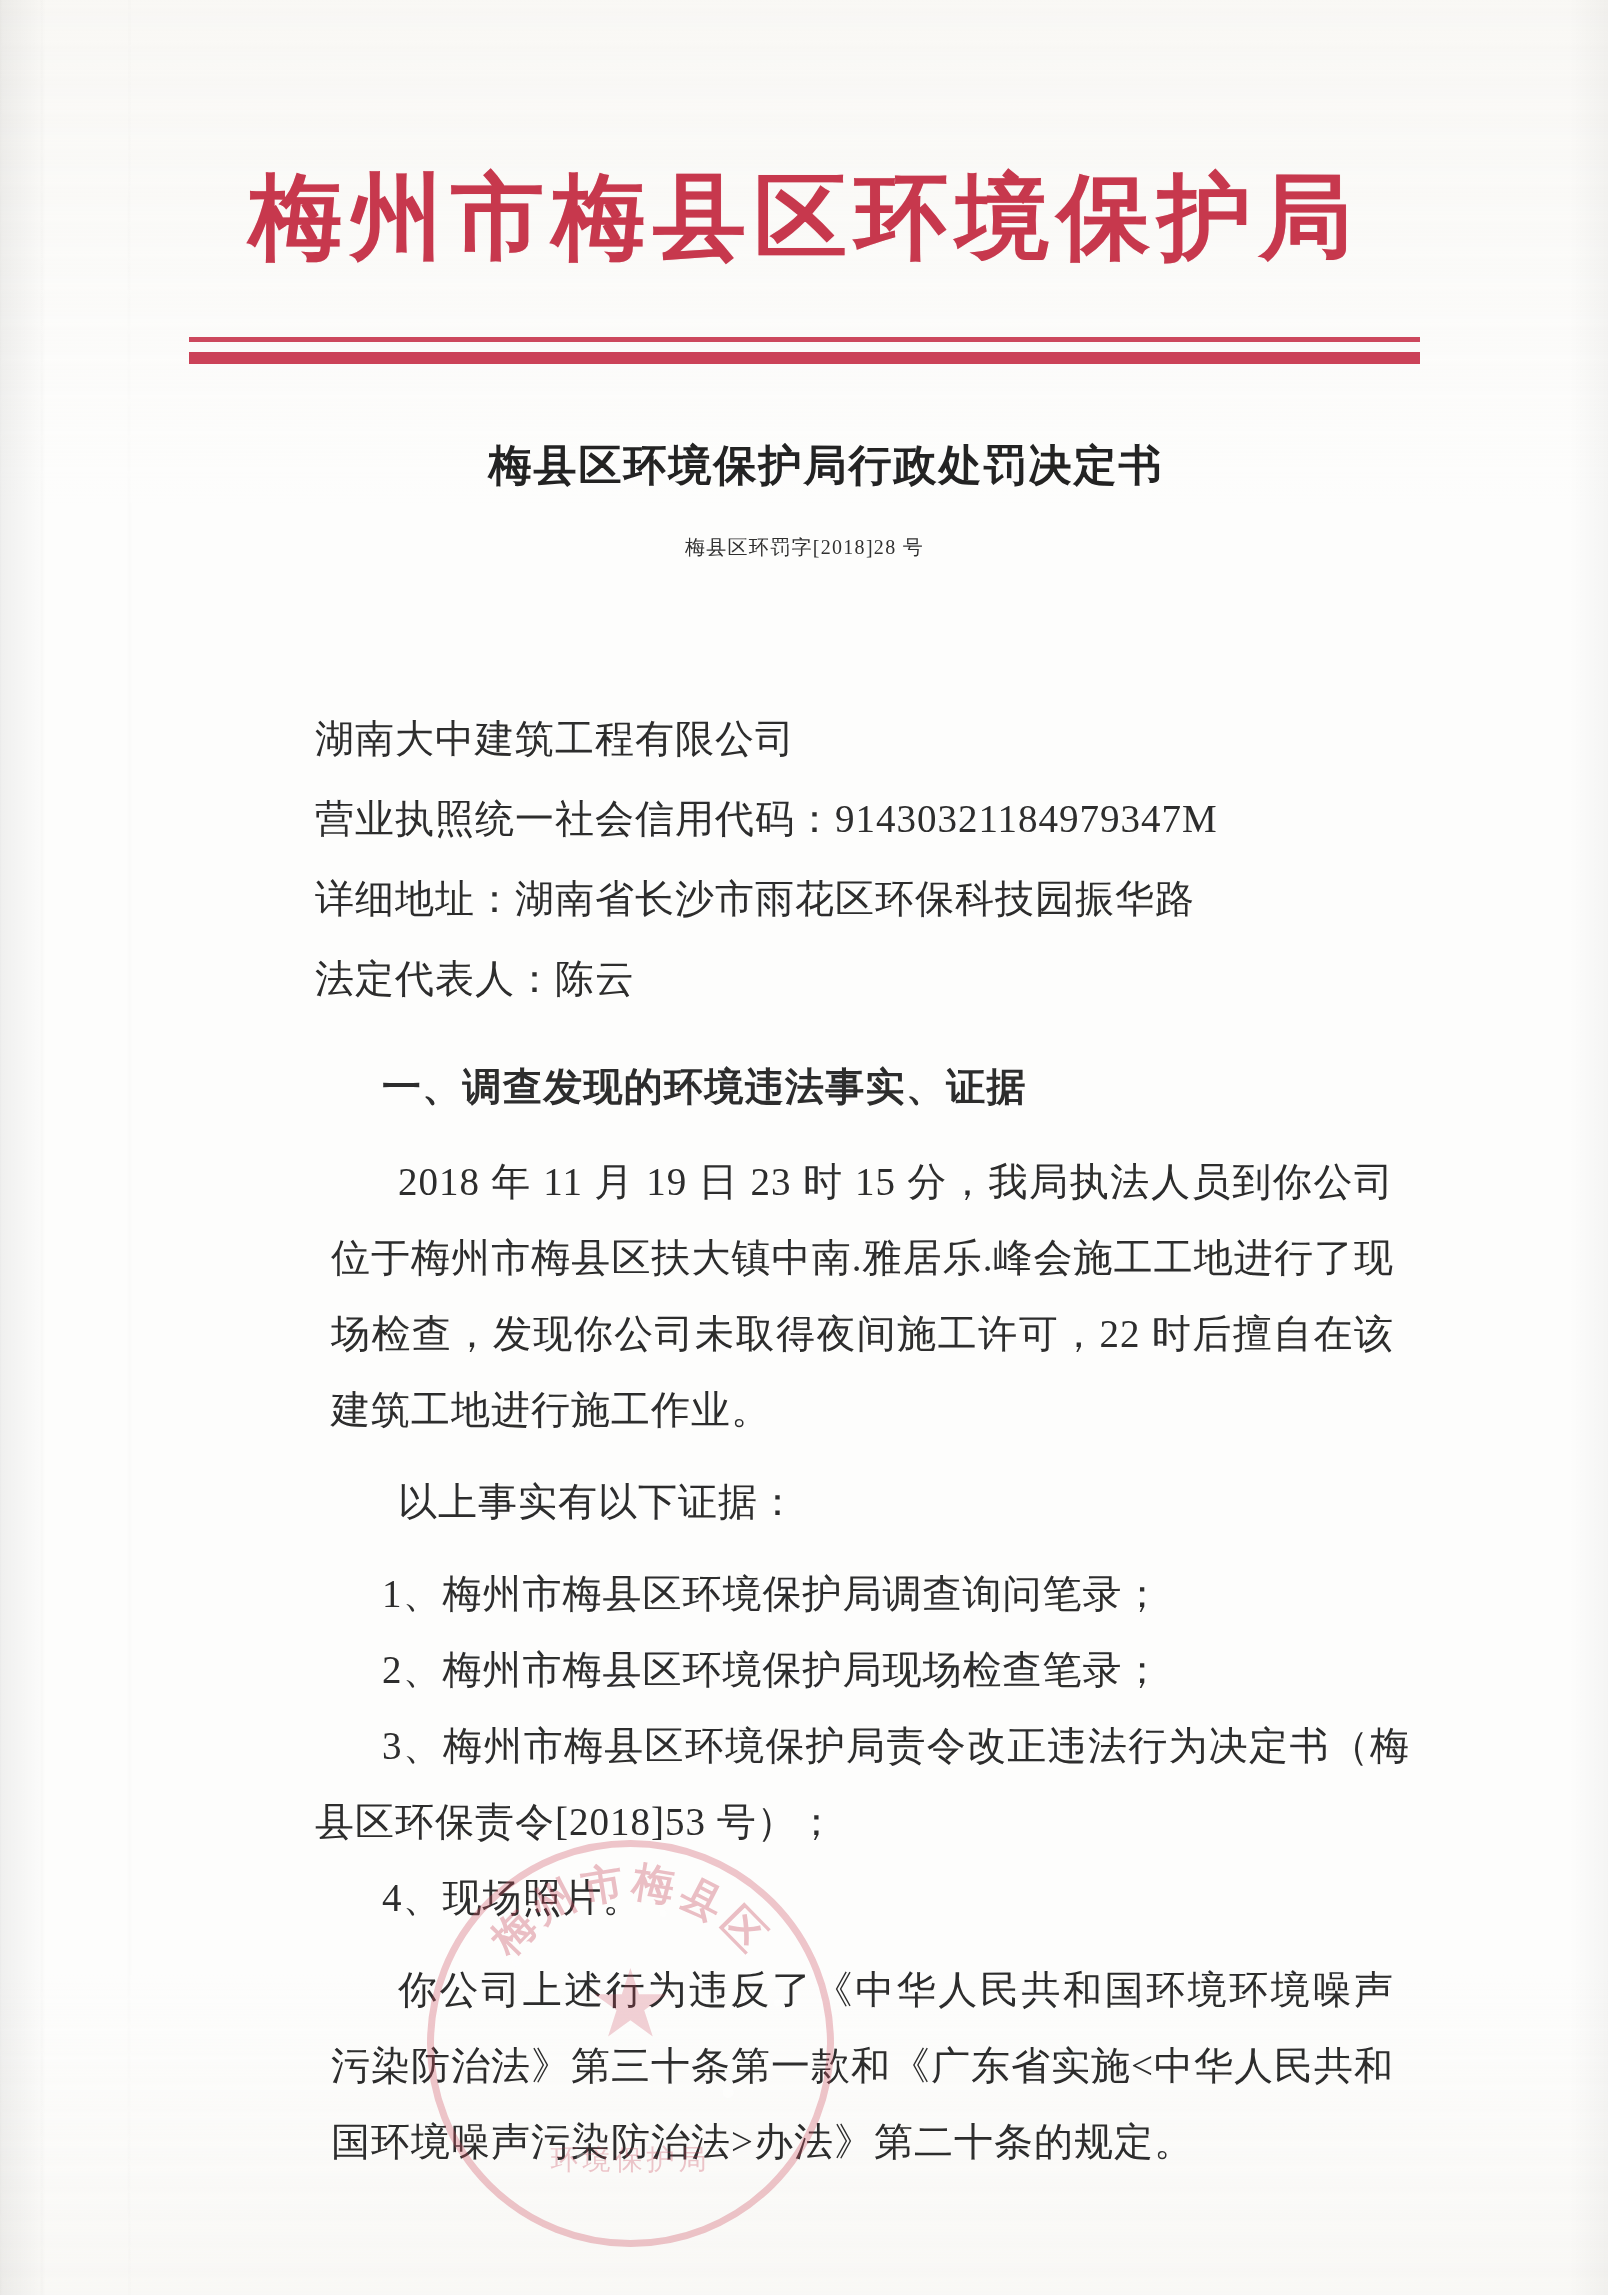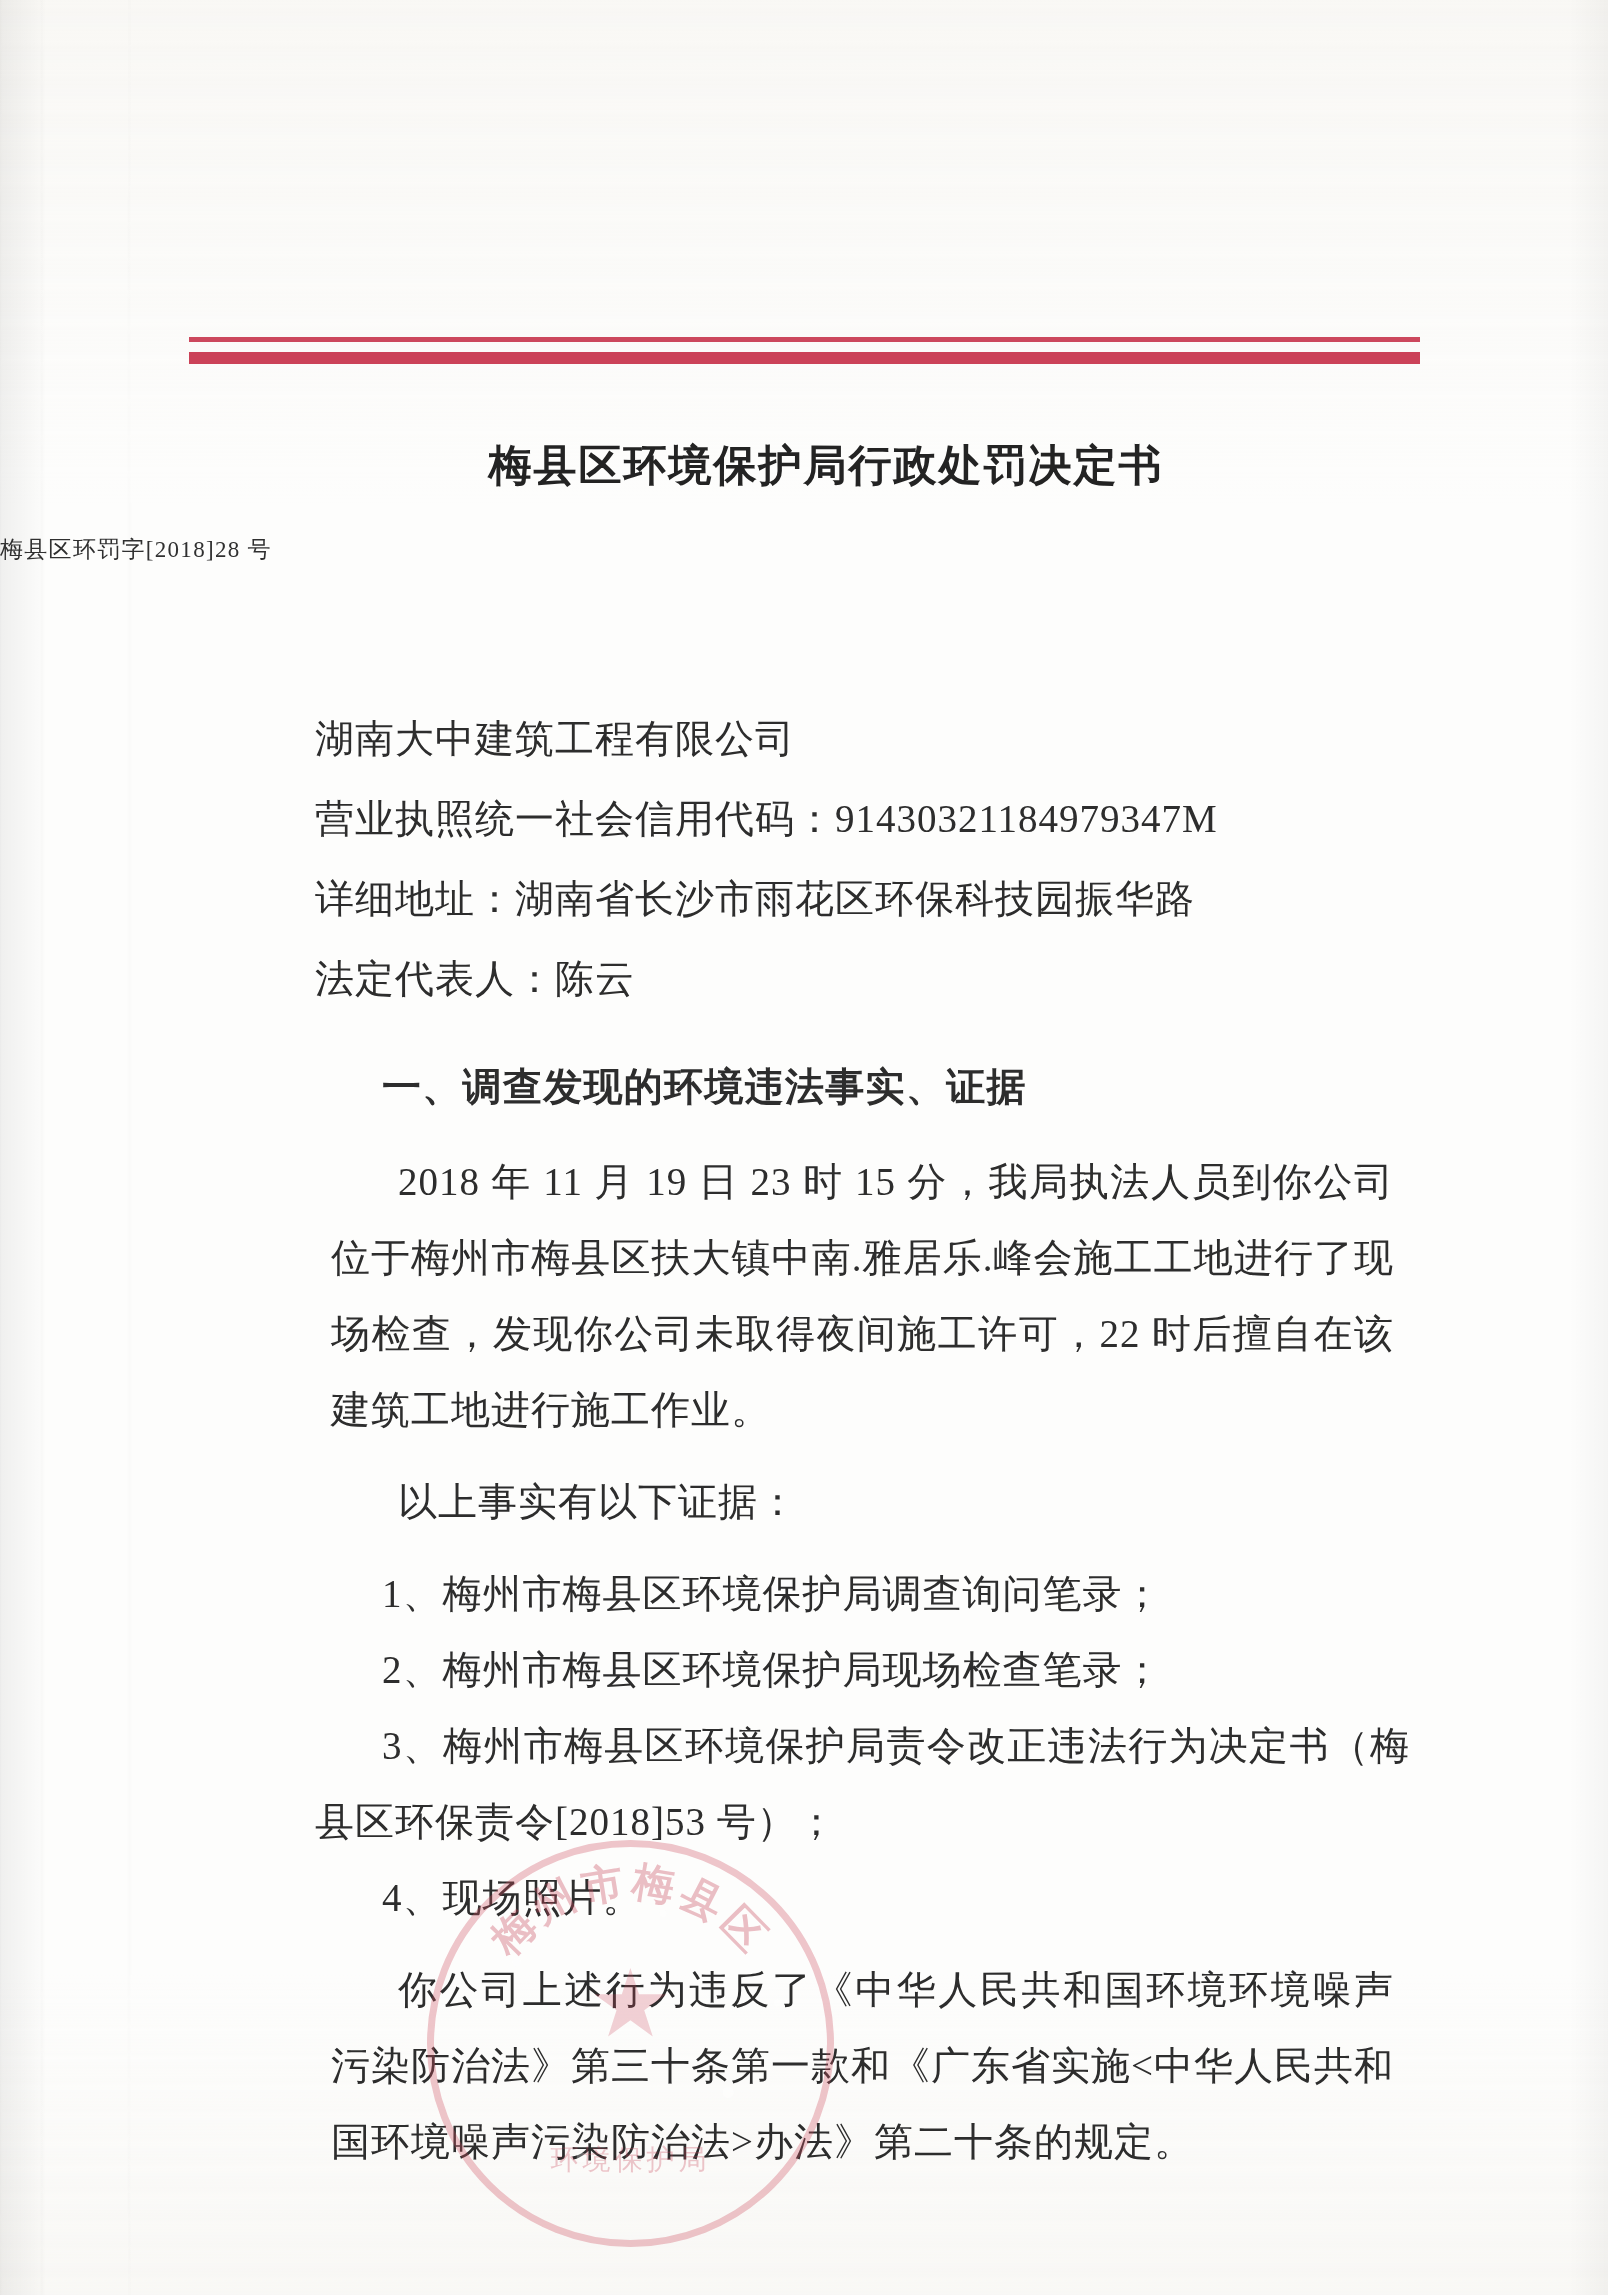--- a/index.html
+++ b/index.html
@@ -96,22 +96,22 @@
     font-size: 43px;
     letter-spacing: 2px;
     color: #232323;
     white-space: nowrap;
     padding-left: 43px;
   }
   .doc-number {
     position: absolute;
     left: 0; right: 0;
     top: 534px;
-    text-align: left;
-    font-size: 23px;
+    text-align: center;
+    font-size: 20px;
     letter-spacing: 1.3px;
     color: #303030;
     white-space: nowrap;
   }
 
   
   .body-area {
     position: absolute;
     left: 315px;
     top: 701px;
@@ -211,20 +211,23 @@
 </style>
 </head>
 <body>
 
 <div class="page">
 
   <div class="paper-texture"></div>
   <div class="edge-shade-left"></div>
   <div class="edge-shade-right"></div>
 
+  <div class="masthead">
+    <div class="masthead-title">梅州市梅县区环境保护局</div>
+  </div>
 
   <div class="masthead-rules">
     <div class="rule-thin"></div>
     <div class="rule-gap"></div>
     <div class="rule-thick"></div>
   </div>
 
   <div class="doc-title">梅县区环境保护局行政处罚决定书</div>
 
   <div class="doc-number">梅县区环罚字[2018]28 号</div>

